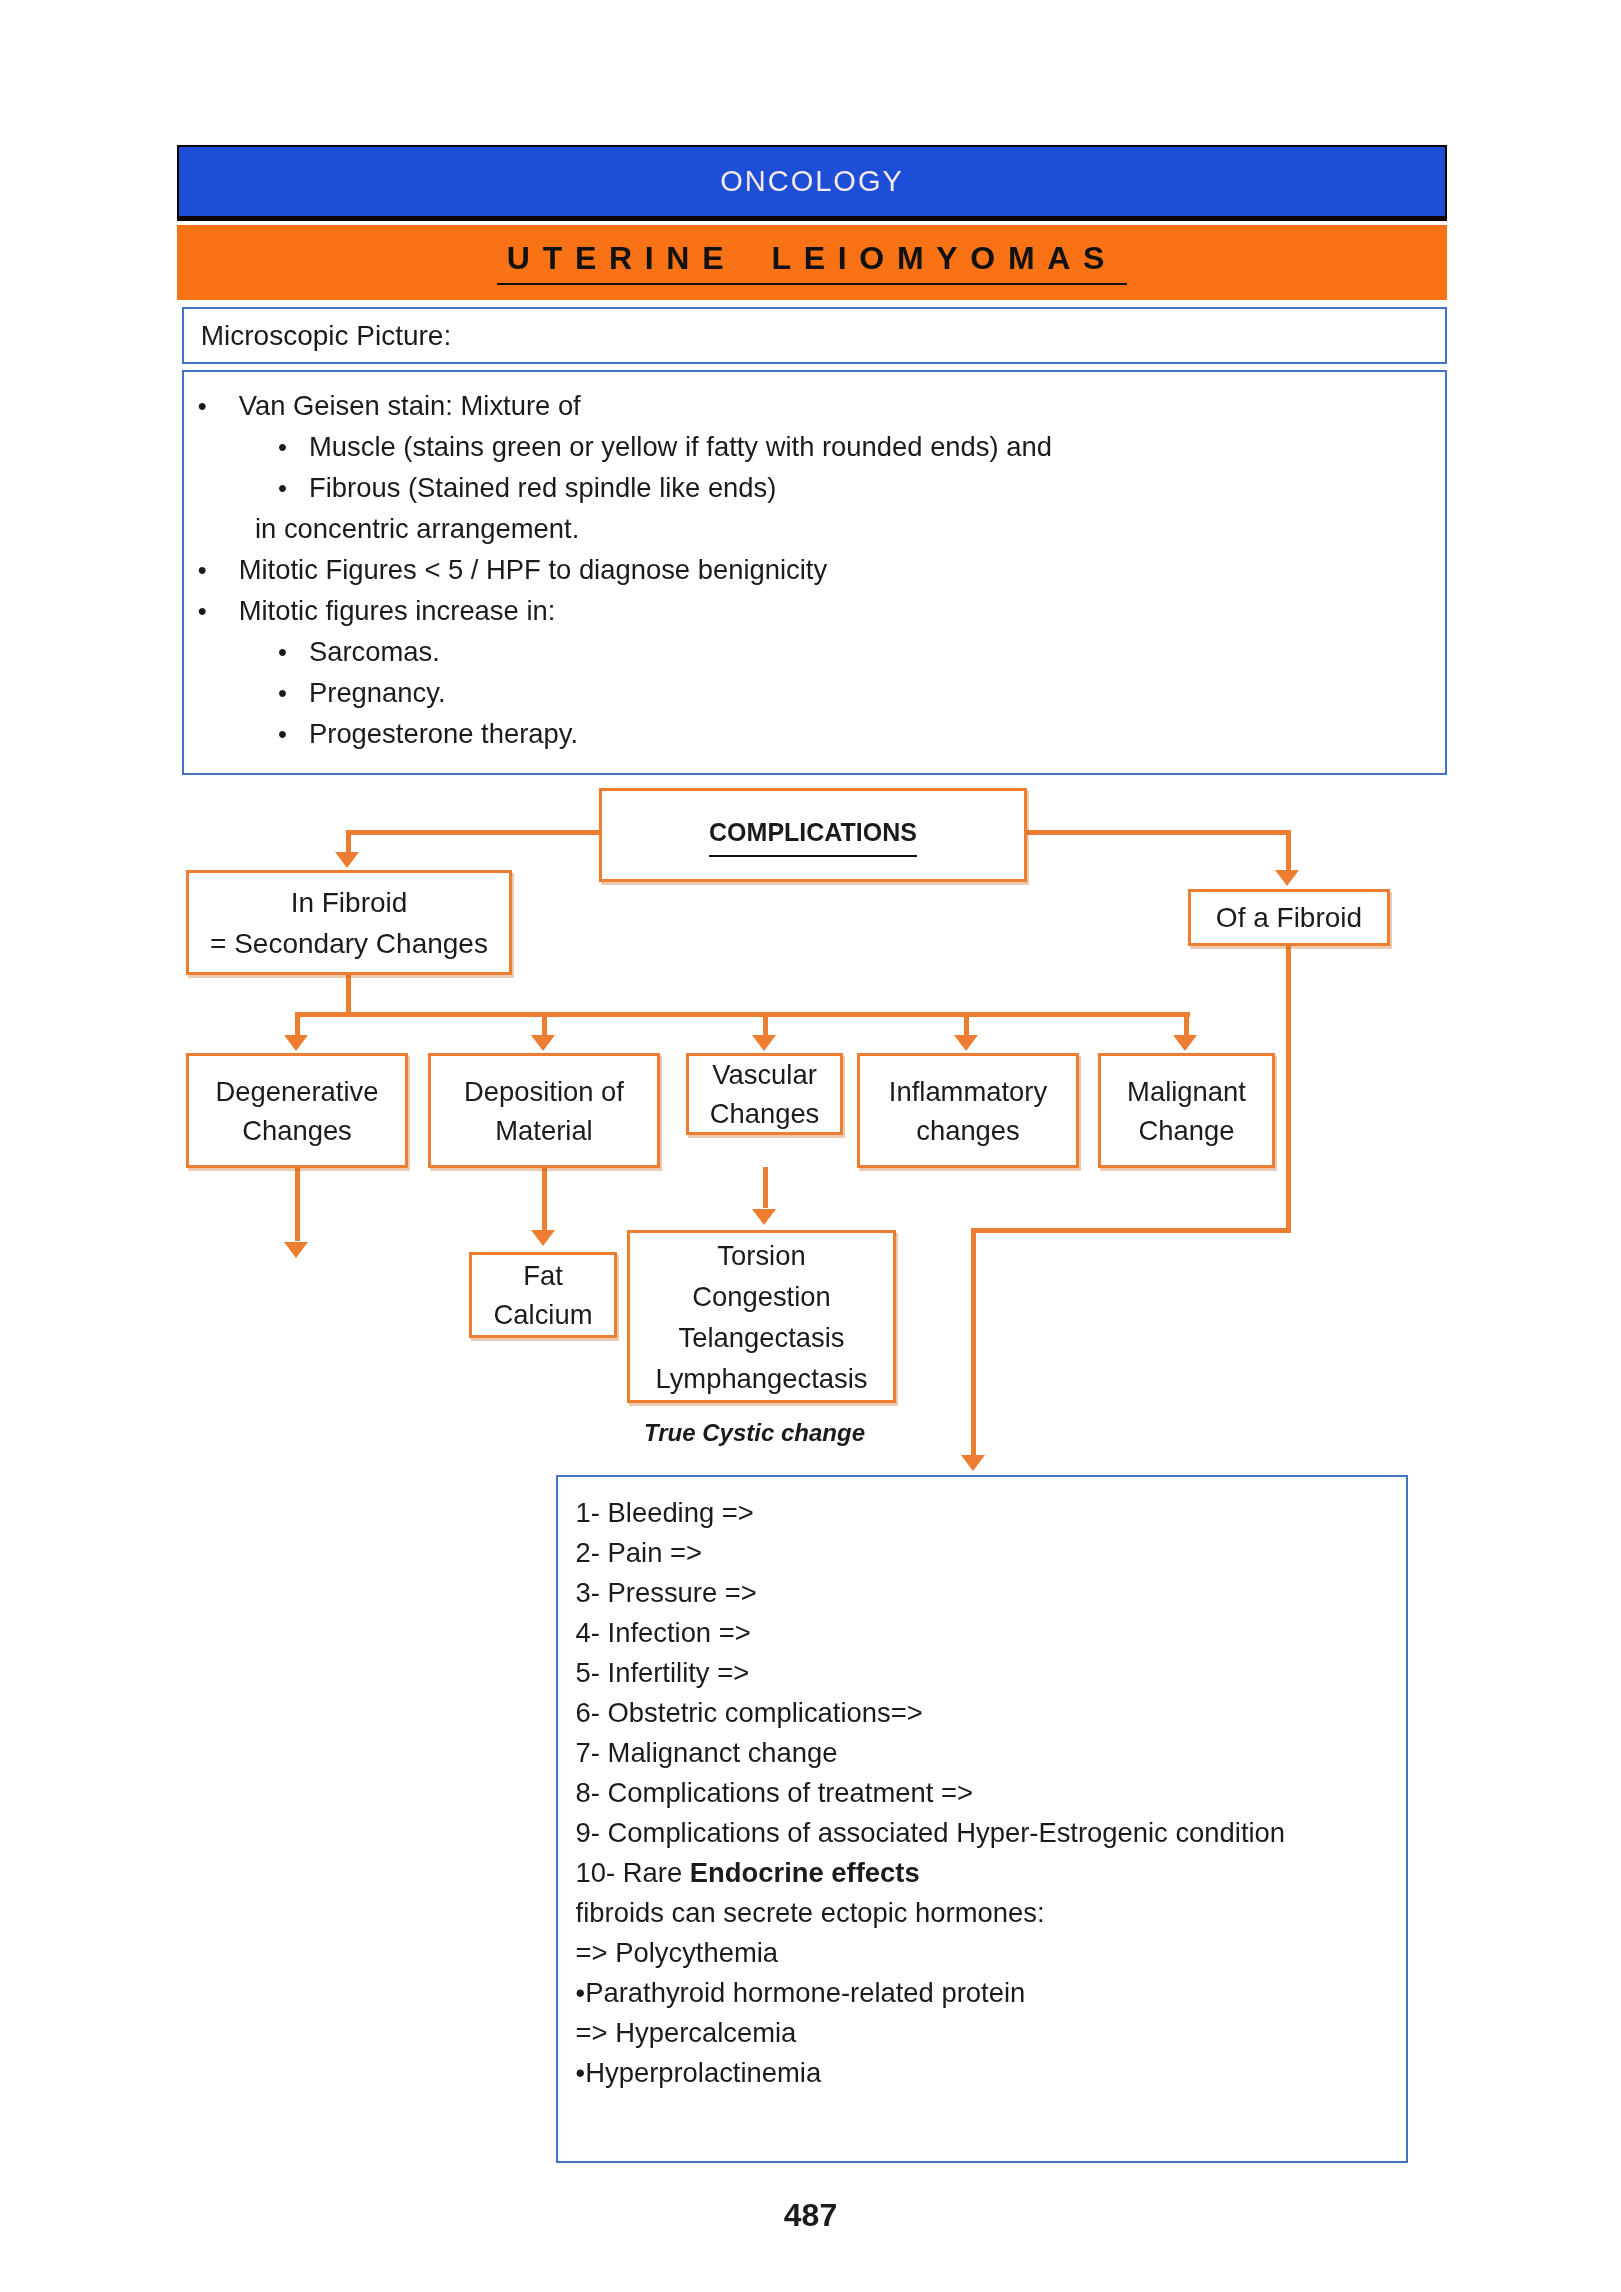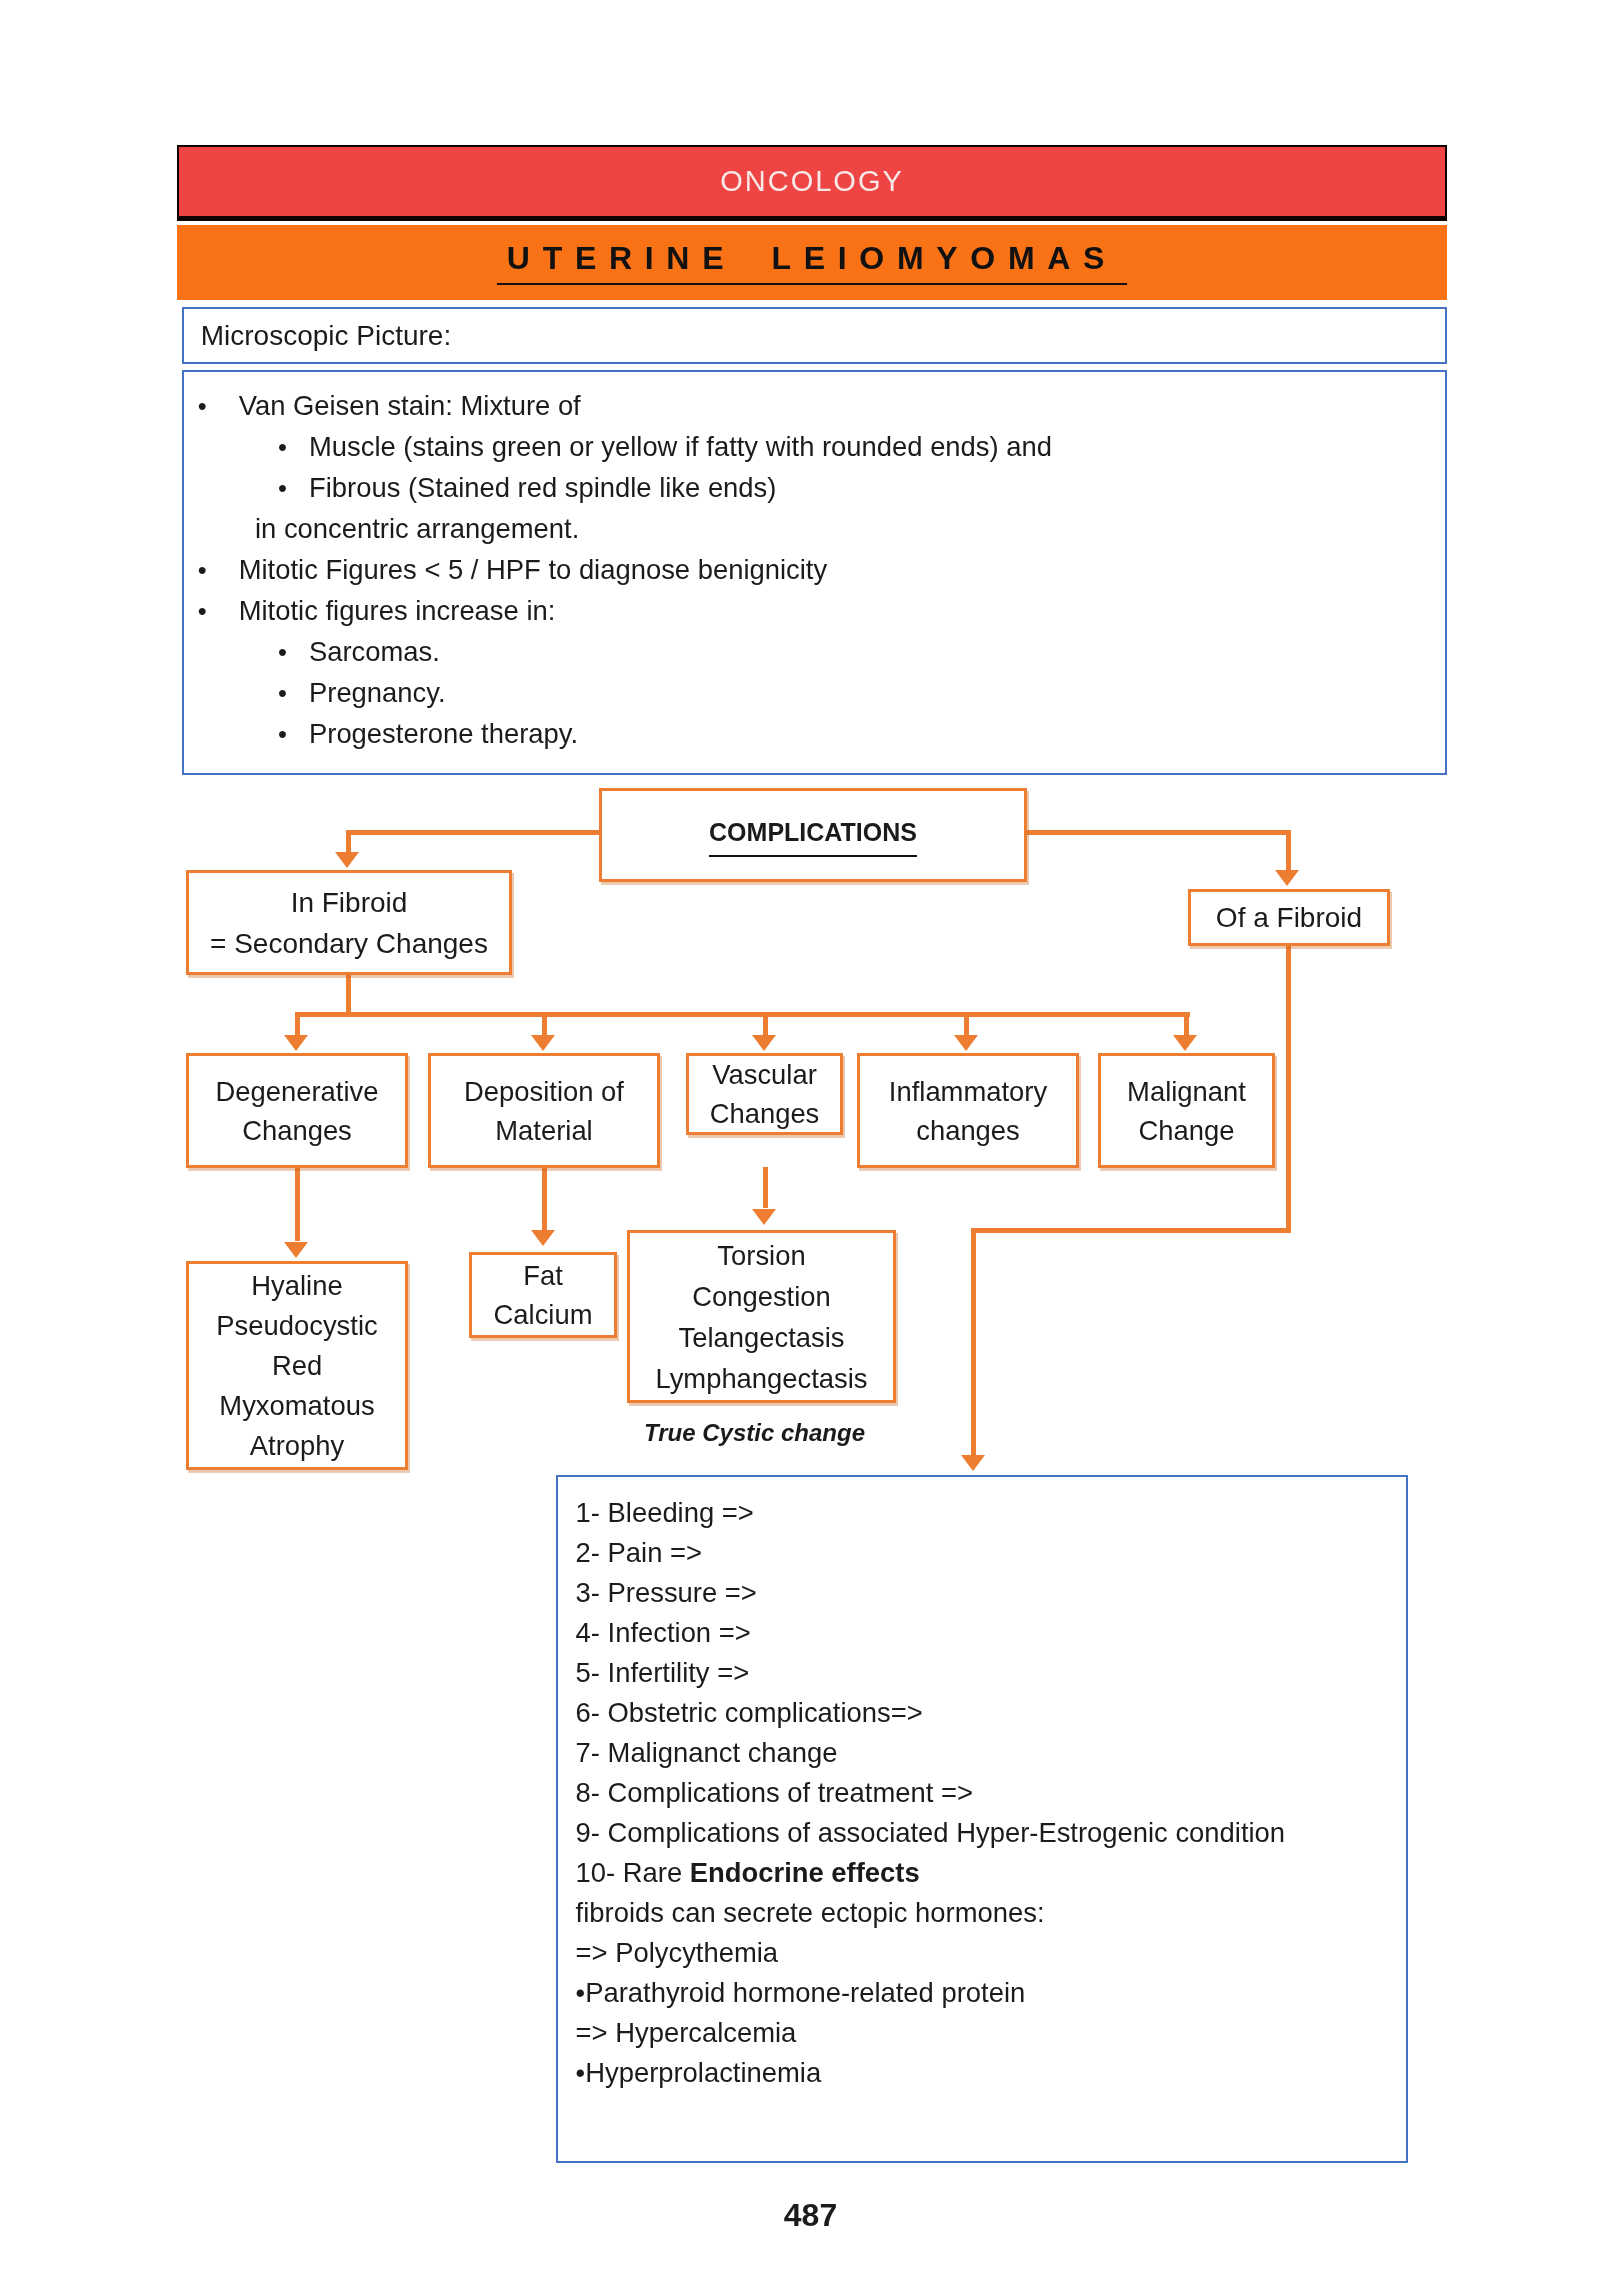--- a/index.html
+++ b/index.html
@@ -3,21 +3,21 @@
 <meta charset="utf-8">
 <style>
   html,body { margin:0; padding:0; background:#ffffff; }
   .page {
     position:relative; width:1621px; height:2293px; background:#ffffff;
     font-family:"Liberation Sans", sans-serif; color:#1b1b1b; overflow:hidden;
   }
   
   .maroon-bar {
     position:absolute; left:177px; top:145px; width:1270px; height:76px;
-    background:#ef4444; border:2.9px solid #0e0202; border-bottom-width:5.9px;
+    background:#1d4ed8; border:2.9px solid #0e0202; border-bottom-width:5.9px;
     box-sizing:border-box; display:flex; align-items:center; justify-content:center;
   }
   .maroon-bar span { color:#F6EAE8; font-size:29px; letter-spacing:2px; }
   .pink-banner {
     position:absolute; left:177px; top:225px; width:1270px; height:75px;
     background:#f97316; display:flex; align-items:center; justify-content:center;
   }
   .pink-banner .banner-text {
     font-size:32px; font-weight:600; letter-spacing:12.7px; word-spacing:13.7px;
     color:#111; border-bottom:2.9px solid #111; padding:0 9.8px 6.9px 9.8px; white-space:nowrap;
@@ -165,25 +165,20 @@
 Changes</div>
   <div class="obox t1">Deposition of
 Material</div>
   <div class="obox t2">Vascular
 Changes</div>
   <div class="obox t3">Inflammatory
 changes</div>
   <div class="obox t4">Malignant
 Change</div>
 
-  <div class="obox hyaline-box">Hyaline
-Pseudocystic
-Red
-Myxomatous
-Atrophy</div>
   <div class="obox fat-box">Fat
 Calcium</div>
   <div class="obox torsion-box">Torsion
 Congestion
 Telangectasis
 Lymphangectasis</div>
   <div class="cystic-note">True Cystic change</div>
 
   <div class="bluebox list-box">
     <div class="lline">1- Bleeding =&gt;</div>

